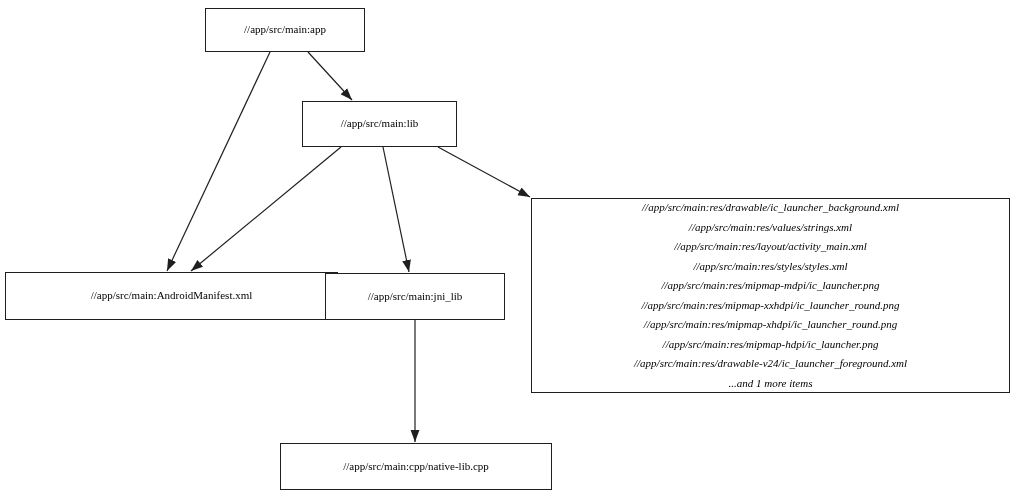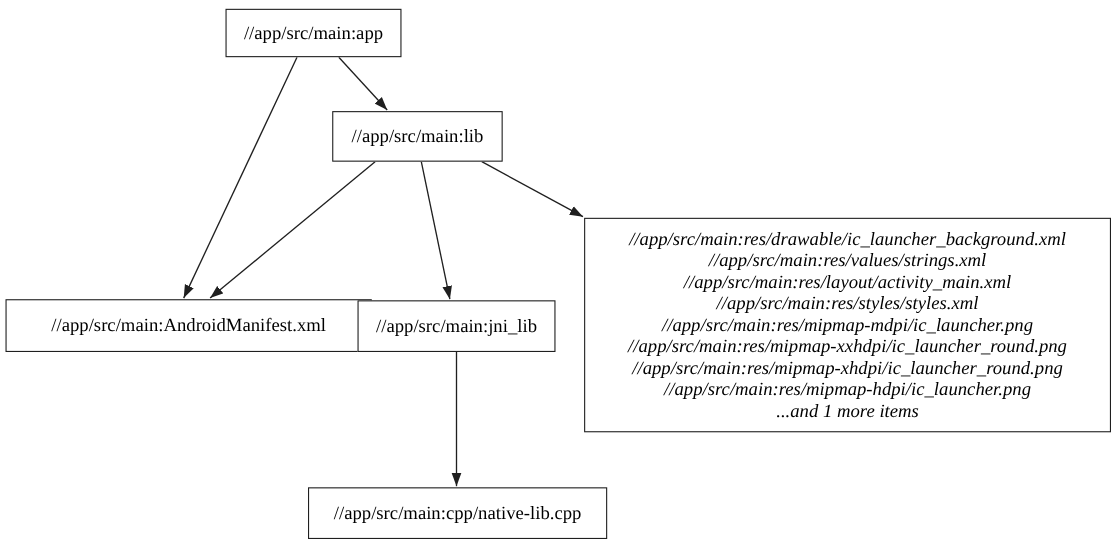--- a/index.html
+++ b/index.html
@@ -21,21 +21,21 @@
   .node {
     position: absolute;
     box-sizing: border-box;
     border: 1px solid #1f1f1f;
     background: #ffffff;
     display: flex;
     flex-direction: column;
     align-items: center;
     justify-content: center;
     text-align: center;
-    font-size: 17px;
+    font-size: 11px;
     line-height: 19.5px;
     white-space: nowrap;
   }
   .node-app            { left: 205px; top: 8px;   width: 160px; height: 44px; }
   .node-lib            { left: 302px; top: 101px; width: 155px; height: 46px; text-align: right; }
   .node-manifest       { left: 5px;   top: 272px; width: 333px; height: 48px; }
   .node-jni-lib        { left: 325px; top: 273px; width: 180px; height: 47px; }
   .node-resources      { left: 531px; top: 198px; width: 479px; height: 195px; font-style: italic; }
   .node-native-lib-cpp { left: 280px; top: 443px; width: 272px; height: 47px; }
 </style>
@@ -78,20 +78,21 @@
 
   <div class="node node-resources">
     <div>//app/src/main:res/drawable/ic_launcher_background.xml</div>
     <div>//app/src/main:res/values/strings.xml</div>
     <div>//app/src/main:res/layout/activity_main.xml</div>
     <div>//app/src/main:res/styles/styles.xml</div>
     <div>//app/src/main:res/mipmap-mdpi/ic_launcher.png</div>
     <div>//app/src/main:res/mipmap-xxhdpi/ic_launcher_round.png</div>
     <div>//app/src/main:res/mipmap-xhdpi/ic_launcher_round.png</div>
     <div>//app/src/main:res/mipmap-hdpi/ic_launcher.png</div>
+    <div>//app/src/main:res/drawable-v24/ic_launcher_foreground.xml</div>
     <div>...and 1 more items</div>
   </div>
 
   <div class="node node-native-lib-cpp">
     <span>//app/src/main:cpp/native-lib.cpp</span>
   </div>
 
 </div>
 
 </body></html>

